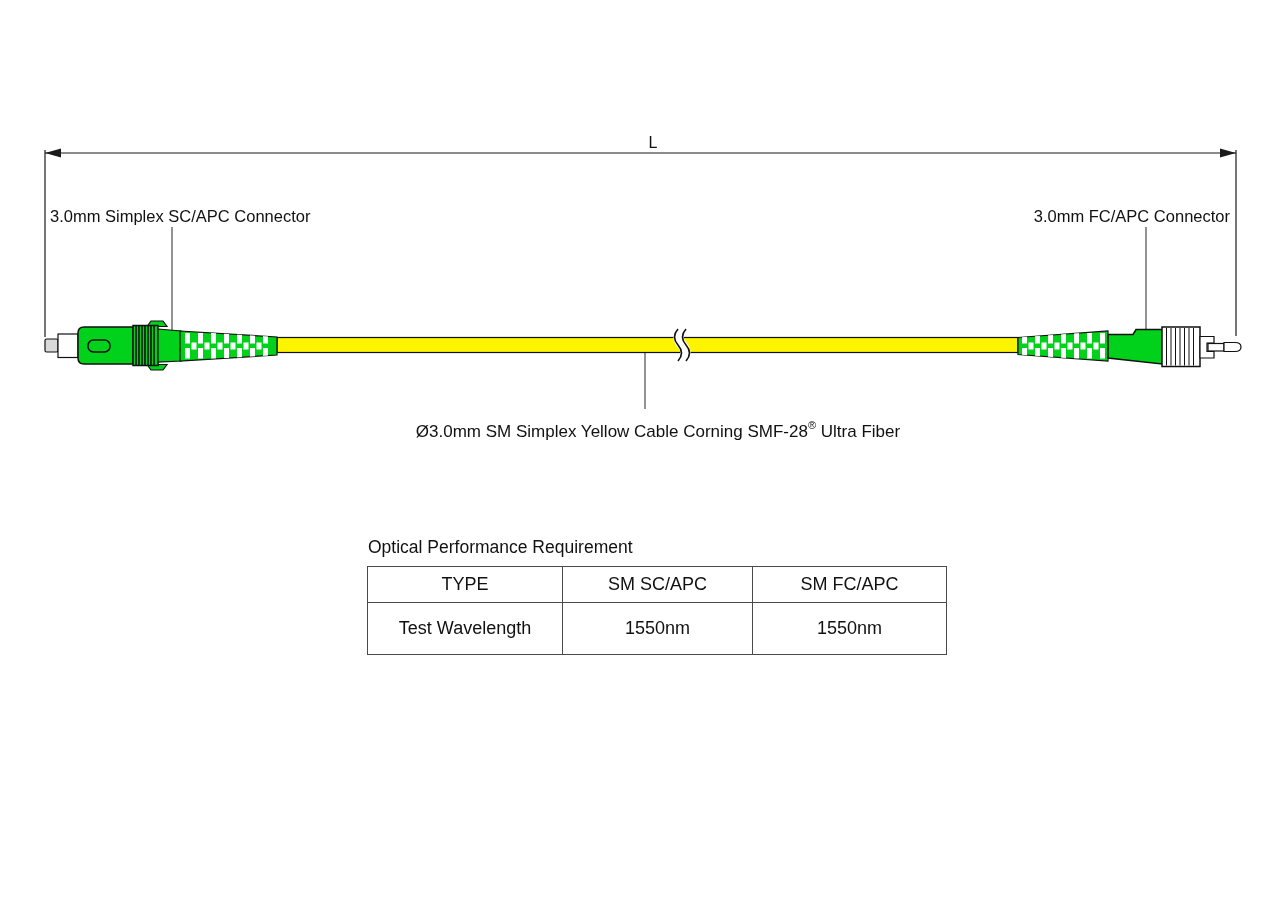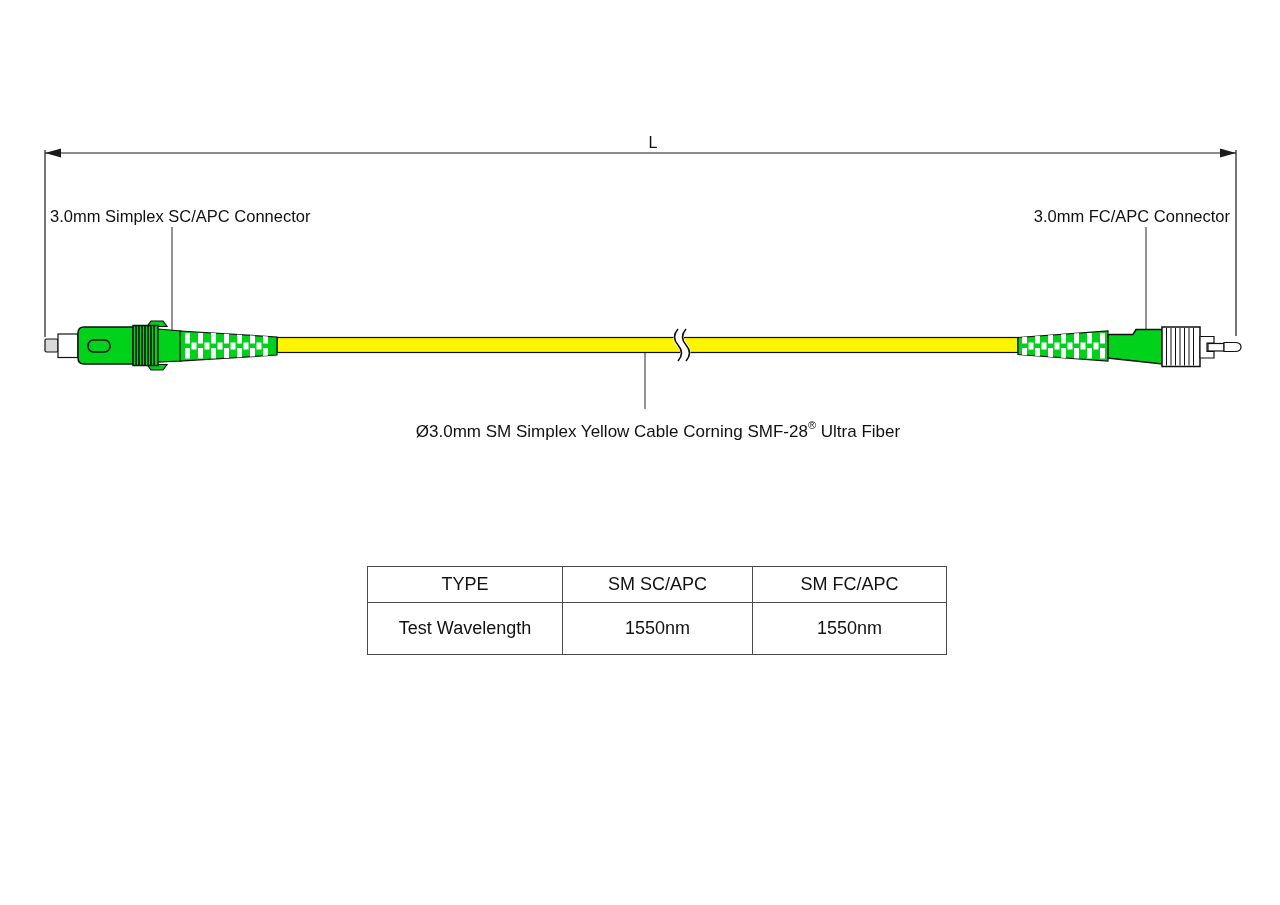--- a/index.html
+++ b/index.html
@@ -156,20 +156,21 @@
       <path class="thin-outline" fill="#ffffff" d="M1200,336.5 L1214,336.5 L1214,343 L1207,343 L1207,351.5 L1214,351.5 L1214,358 L1200,358 Z"></path>
       <rect class="thin-outline" fill="#ffffff" x="1208" y="343.5" width="16" height="7.5"></rect>
       <path class="thin-outline" fill="#ffffff" d="M1224,342.5 L1235,342.5 Q1241,342.5 1241,347 Q1241,351.5 1235,351.5 L1224,351.5 Z"></path>
     </g>
 
     <text x="658" y="437" text-anchor="middle" font-size="17">
       <tspan>Ø3.0mm SM Simplex Yellow Cable  Corning SMF-28</tspan><tspan dy="-8" font-size="11">®</tspan><tspan dy="8" font-size="17"> Ultra Fiber</tspan>
     </text>
   </svg>
 
+  <div id="spec-title">Optical Performance Requirement</div>
 
   <table id="spec-table">
     <colgroup>
         <col class="c1">
         <col class="c2">
         <col class="c3">
       </colgroup>
     <tbody>
       <tr class="rh">
         <td>TYPE</td>

